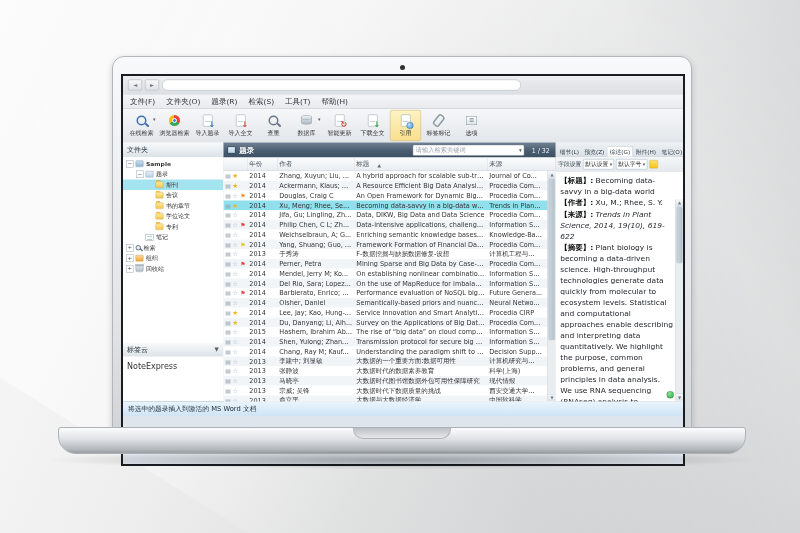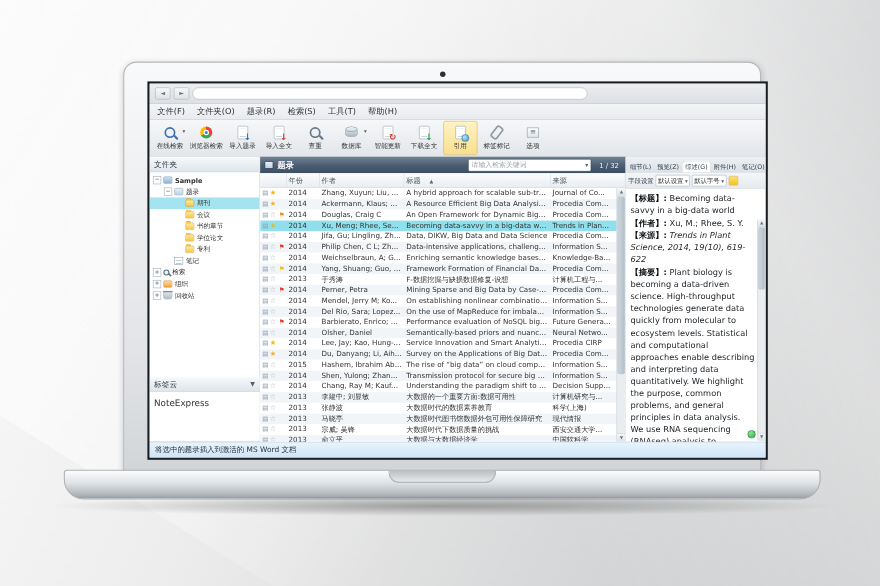--- a/index.html
+++ b/index.html
@@ -14,21 +14,21 @@
   .s2{right:-220px;top:-180px;width:600px;height:800px;transform:rotate(-28deg);
       background:linear-gradient(90deg,rgba(255,255,255,0) 0%,rgba(255,255,255,.35) 50%,rgba(255,255,255,0) 100%);}
 
   
   .lid{position:absolute;left:112px;top:56px;width:578px;height:372px;
        background:linear-gradient(#f8f9fa,#e2e4e7 70%,#d2d5d8);
        border:1px solid #b2b6ba;border-radius:12px 12px 2px 2px;
        box-shadow:0 2px 6px rgba(0,0,0,.18);}
   .camera{position:absolute;left:50%;top:8px;width:5px;height:5px;margin-left:-2px;
           border-radius:50%;background:#2b3135;box-shadow:inset 0 1px 1px #6b7collapse;}
-  .app-wrap{position:absolute;left:23px;top:19px;width:560px;height:340px;
+  .app-wrap{position:absolute;left:10px;top:19px;width:560px;height:388px;
             box-shadow:0 0 0 2px #191d21;background:#dfe5ec;overflow:hidden;}
   .base{position:absolute;left:58px;top:427px;width:686px;height:25px;
         background:linear-gradient(#fbfcfd,#dfe2e5 45%,#b3b8bd 85%,#9a9ea3);
         border:1px solid #aeb2b6;border-radius:3px 3px 18px 18px;}
   .notch{width:96px;height:10px;margin:0 auto;border-radius:0 0 10px 10px;
          background:linear-gradient(#bcc0c4,#e6e8ea);border:1px solid #b0b4b8;border-top:none;}
   .shadow{position:absolute;left:50px;top:451px;width:704px;height:18px;
           background:radial-gradient(ellipse at center,rgba(0,0,0,.30) 0%,rgba(0,0,0,.12) 45%,rgba(0,0,0,0) 72%);}
 
   

